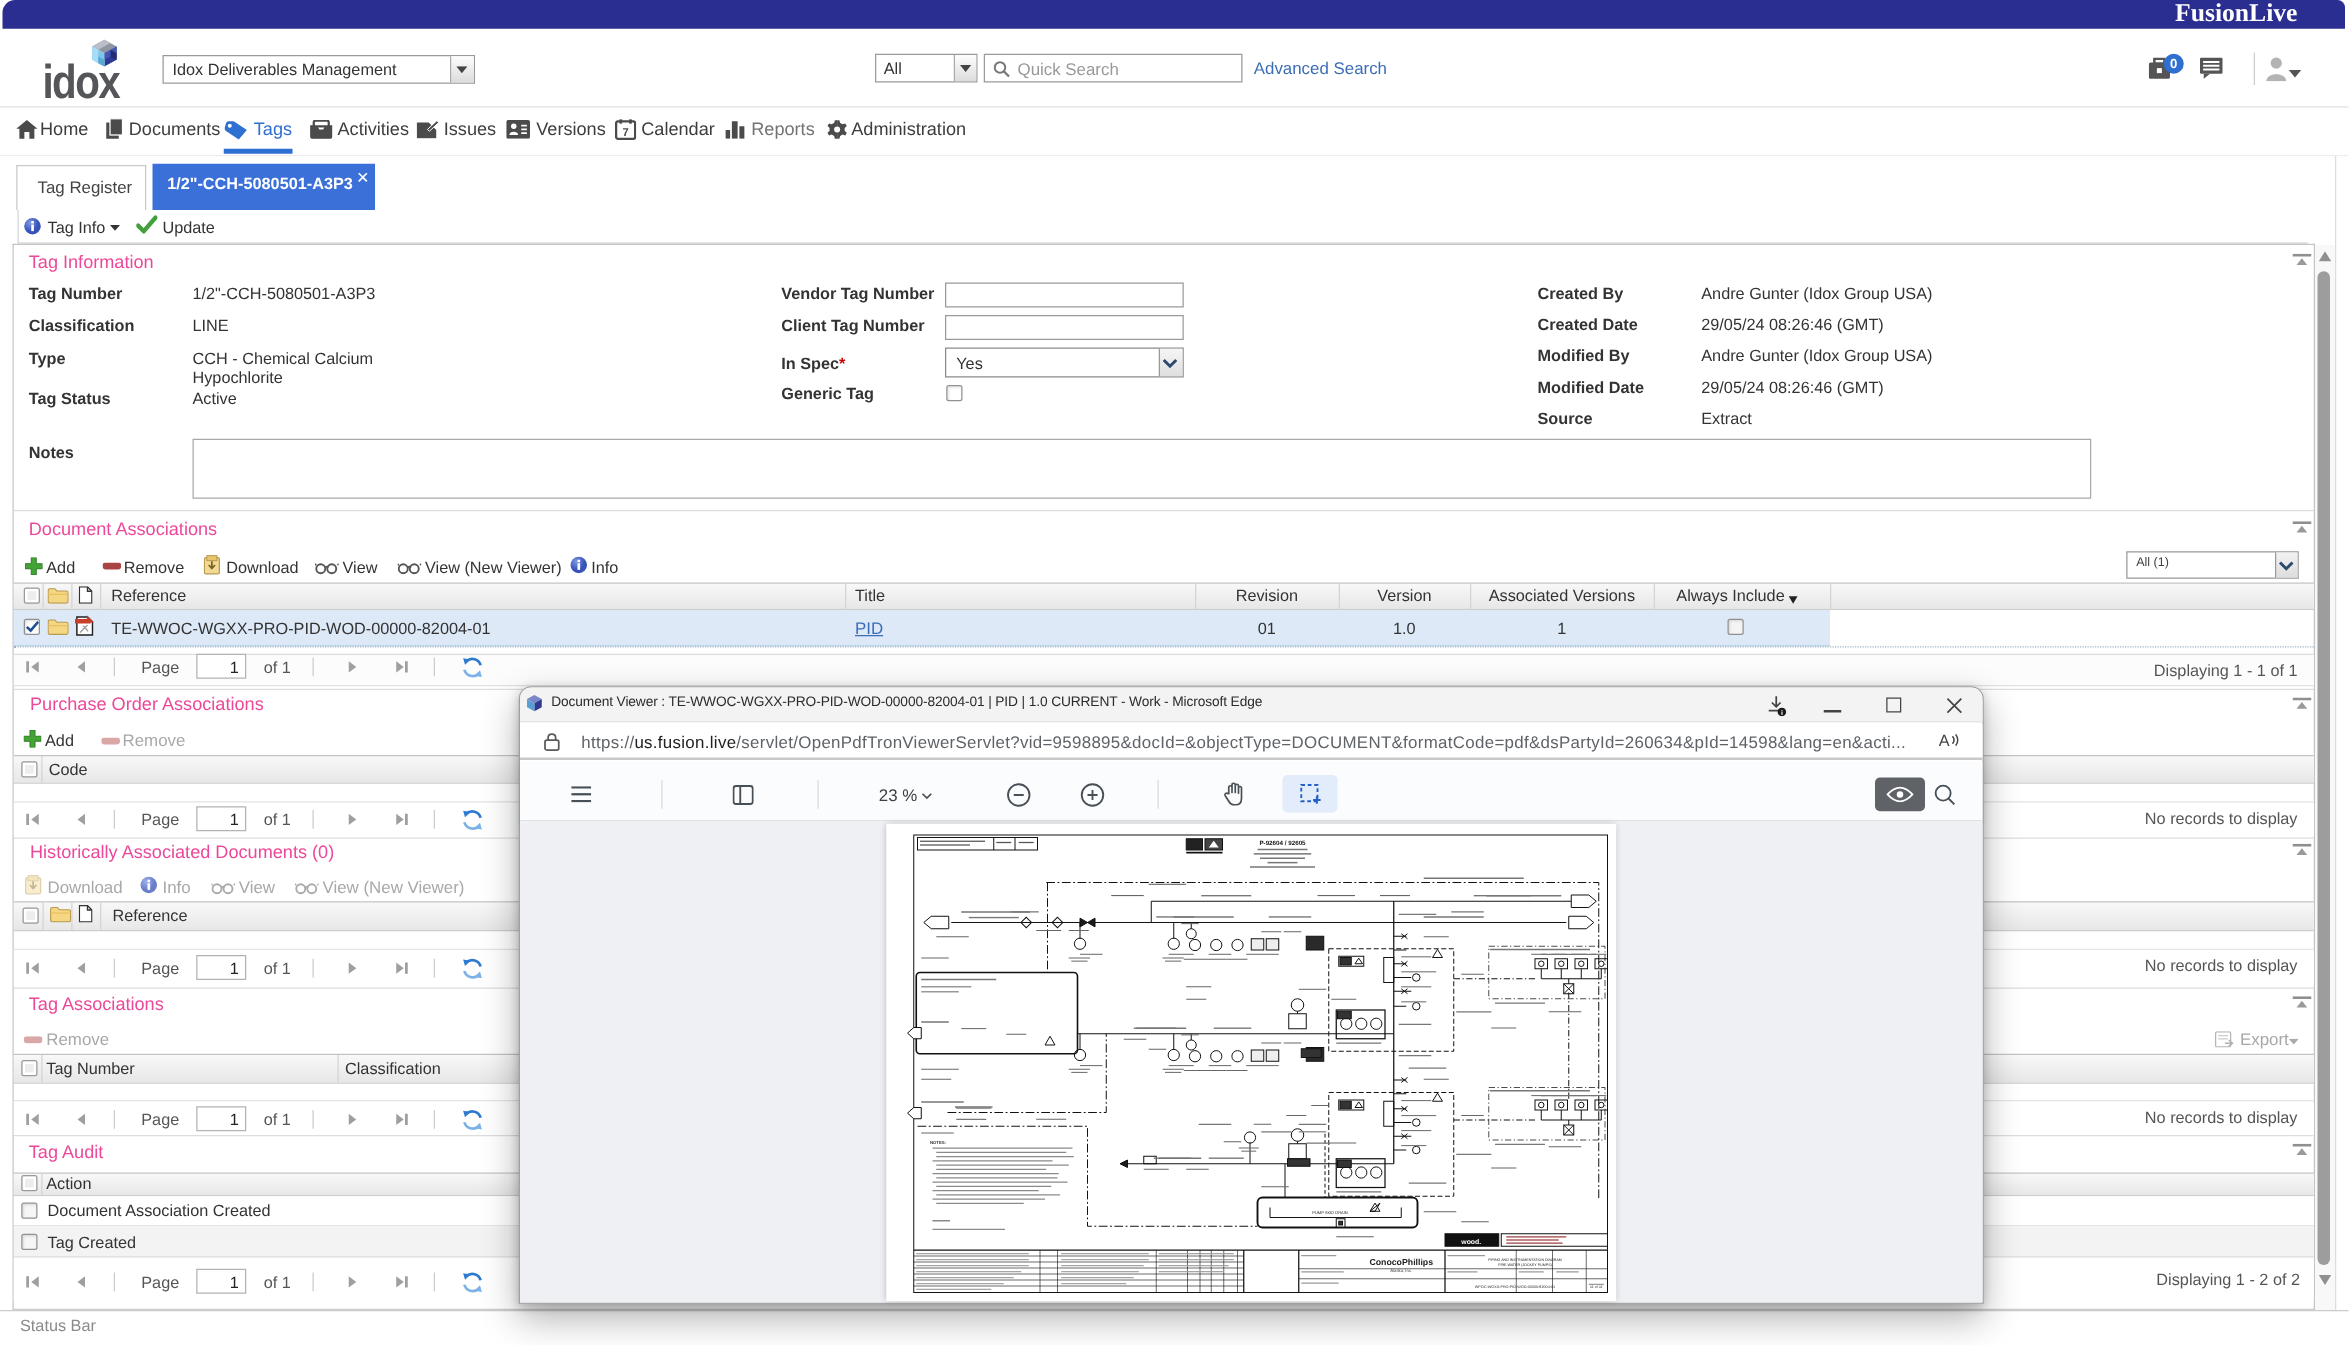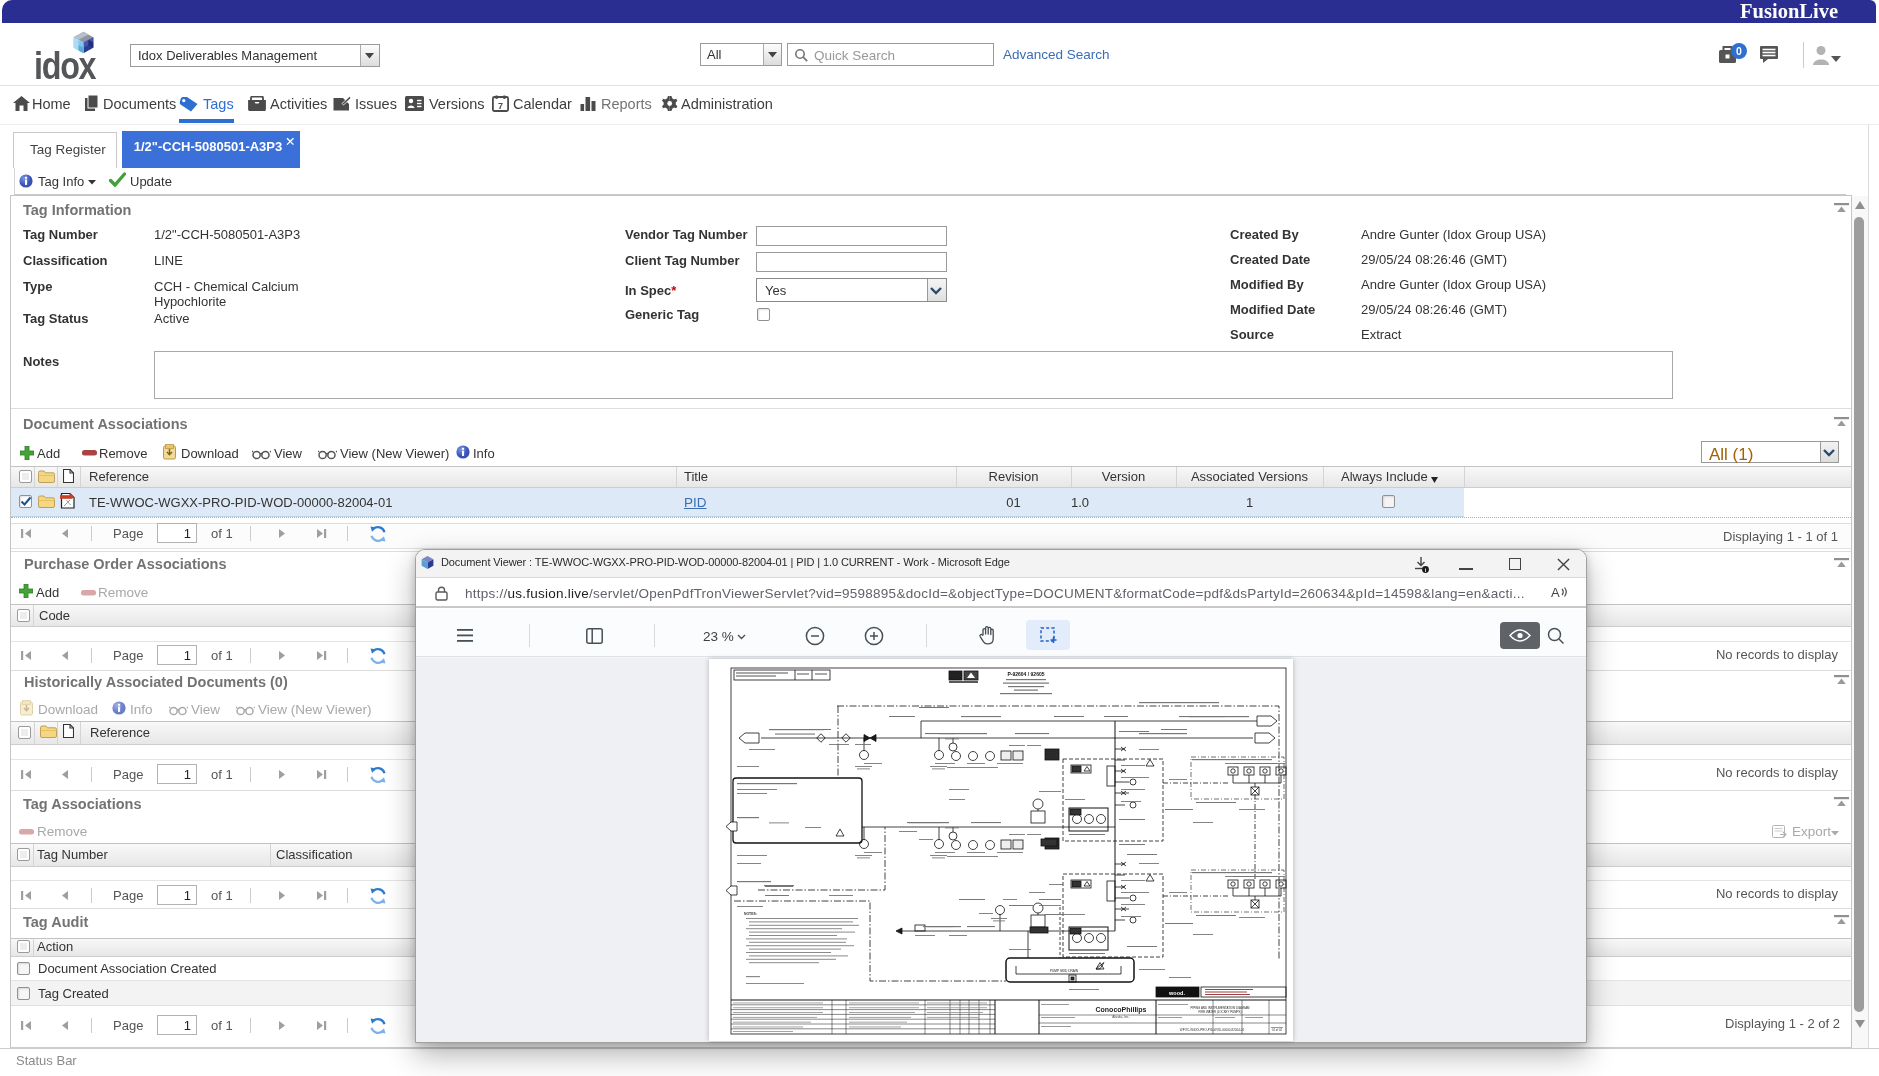--- a/index.html
+++ b/index.html
@@ -1,21 +1,21 @@
 <!DOCTYPE html>
 <html><head>
 <meta charset="utf-8">
 <style>
 *{margin:0;padding:0;box-sizing:border-box}
 html,body{width:1879px;height:1076px;background:#fff;font-family:"Liberation Sans",sans-serif;overflow:hidden}
 #app{position:relative;width:1879px;height:1076px;overflow:hidden}
 .a{position:absolute}
 .t{font-size:13px;color:#333}
 .b{font-weight:bold}
-.sech{font-size:14.5px;font-weight:bold;color:#737373}
+.sech{font-size:14.5px;font-weight:normal;color:#ec4899}
 .dis{color:#a8a8a8}
 .ghead{background:linear-gradient(#f8f8f8,#e7e7e7);border-top:1px solid #c3c3c3;border-bottom:1px solid #cdcdcd}
 .sep{height:1px;background:#ddd}
 .cb{width:13px;height:13px;border:1px solid #919191;border-radius:2px;background:#fff;box-shadow:inset 1px 1px 2px rgba(0,0,0,.12)}
 .cbh{width:13px;height:13px;border:1px solid #9a9a9a;border-radius:2px;background:#ededed;box-shadow:inset 0 0 0 2px #fff}
 .colb{width:1px;background:#d4d4d4}
 .inp{border:1px solid #9a9a9a;background:#fff}
 svg{display:block}
 </style>
 </head>
@@ -251,21 +251,21 @@
     </svg>
 <div class="a t" style="left:340px;top:446px">View (New Viewer)</div>
 <svg class="a" style="left:456px;top:445px" width="14" height="14" viewBox="0 0 14 14">
       <circle cx="7" cy="7" r="6.6" fill="url(#ig)"></circle>
       <rect x="6" y="5.6" width="2.1" height="5.3" fill="#fff"></rect>
       <rect x="6" y="2.8" width="2.1" height="2" fill="#fff"></rect>
     </svg>
 <div class="a t" style="left:473px;top:446px">Info</div>
 
 <div class="a inp" style="left:1701px;top:441px;width:138px;height:22px;border-color:#999">
-  <div class="a" style="left:7px;top:3px;font-size:17px;color:#a16207">All (1)</div>
+  <div class="a" style="left:7px;top:3px;font-size:10px;color:#404040">All (1)</div>
   <div class="a" style="right:0;top:0;width:18px;height:20px;background:linear-gradient(#f2f2f2,#ddd);border-left:1px solid #999"></div>
   <svg class="a" style="right:3px;top:7px" width="12" height="8" viewBox="0 0 12 8">
         <path d="M1 1 L6 6 L11 1" fill="none" stroke="#2c4a6e" stroke-width="2.4"></path>
       </svg>
 </div>
 
 <div class="a ghead" style="left:11px;top:466px;width:1840px;height:22px"></div>
 <div class="a cbh" style="left:19px;top:470px"></div>
 <svg class="a" style="left:38px;top:470px" width="17" height="13" viewBox="0 0 17 13">
       <path d="M0.5 2.5 Q0.5 1 2 1 H6 L7.5 2.8 H15 Q16.5 2.8 16.5 4.3 V11 Q16.5 12.5 15 12.5 H2 Q0.5 12.5 0.5 11 Z" fill="#f5d683" stroke="#b89a50" stroke-width="0.9"></path>
@@ -305,21 +305,21 @@
     </svg>
 <svg class="a" style="left:60px;top:492px" width="15" height="17" viewBox="0 0 15 17">
       <path d="M1.5 1.5 H10 L14 5.5 V16 H1.5 Z" fill="#fff" stroke="#222" stroke-width="1.2"></path>
       <path d="M10 1.5 L14 5.5 H10 Z" fill="#c33b22" stroke="#c33b22"></path>
       <rect x="0" y="3.2" width="12.5" height="3.6" fill="#c9402a"></rect>
       <path d="M4 14 L10 8 M6.5 8.5 L10.5 13" stroke="#9a9a9a" stroke-width="1"></path>
     </svg>
 <div class="a t" style="left:89px;top:495px">TE-WWOC-WGXX-PRO-PID-WOD-00000-82004-01</div>
 <div class="a" style="left:684px;top:495px;font-size:13.5px;color:#3a6db6;text-decoration:underline">PID</div>
 <div class="a t" style="left:956px;top:495px;width:115px;text-align:center">01</div>
-<div class="a t" style="left:1071px;top:495px;width:105px;">1.0</div>
+<div class="a t" style="left:1071px;top:495px;width:105px;text-align:center">1.0</div>
 <div class="a t" style="left:1176px;top:495px;width:147px;text-align:center">1</div>
 <div class="a cb" style="left:1382px;top:495px;background:#f4f4f4"></div>
 
 <div class="a" style="left:11px;top:517px;width:1840px;height:0;border-top:1px dotted #9db4c8"></div>
 <div class="a" style="left:11px;top:523px;width:1840px;height:26px;background:#fcfcfc;border-top:1px solid #ddd;border-bottom:1px solid #e2e2e2"></div>
 <div class="a pg" style="left:11px;top:519px;width:400px;height:30px">
       <svg class="a" style="left:9px;top:8px" width="14" height="13" viewBox="0 0 14 13">
         <rect x="1" y="2" width="2.2" height="9" fill="#9f9f9f"></rect>
         <polygon points="11,2 5,6.5 11,11" fill="#9f9f9f"></polygon>
       </svg>

